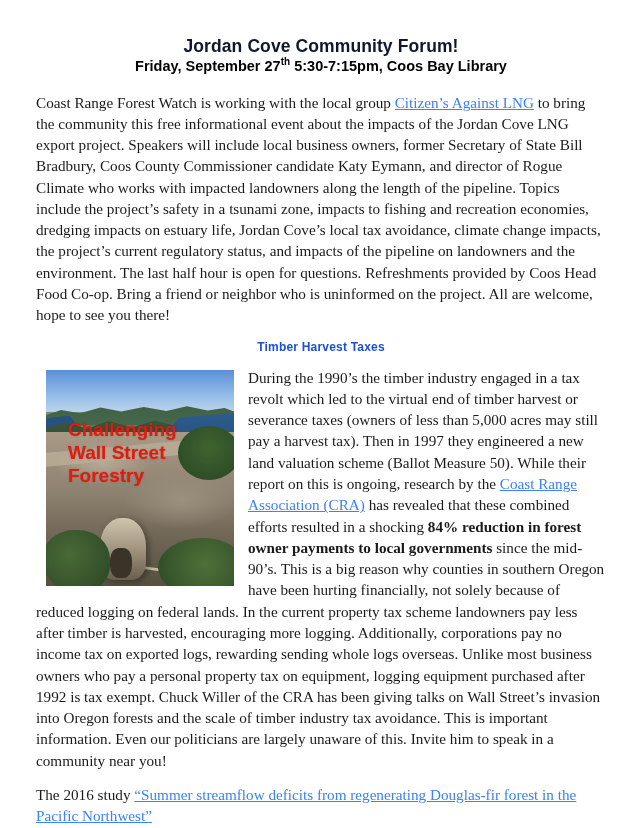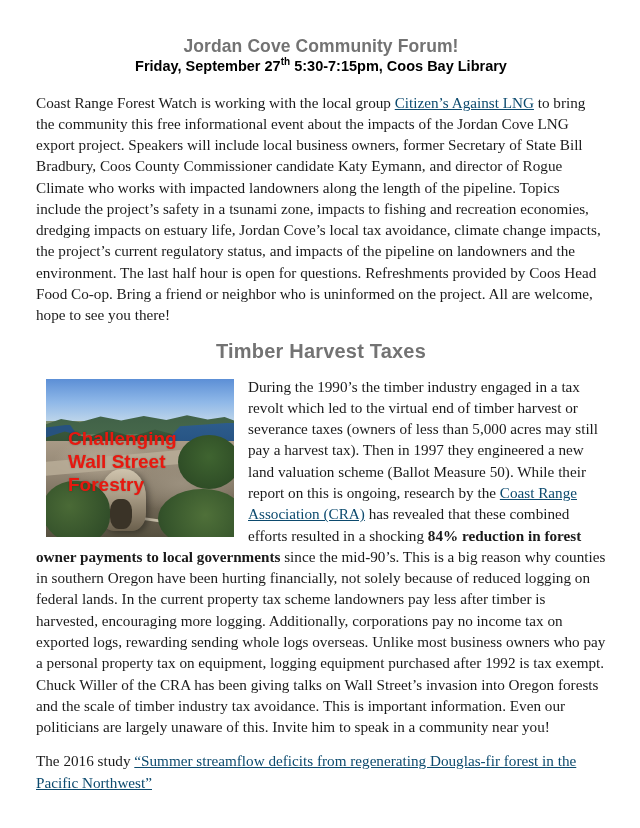--- a/index.html
+++ b/index.html
@@ -19,21 +19,21 @@
     width: 640px;
     height: 828px;
     box-sizing: border-box;
     padding: 32px 34px 0 36px;
   }
   .title {
     text-align: center;
     font-family: "Liberation Sans", "DejaVu Sans", sans-serif;
     font-weight: bold;
     font-size: 17.5px;
-    color: #737373;
+    color: #0f172a;
     letter-spacing: 0.1px;
     margin: 4px 0 2px 0;
     line-height: 1.15;
   }
   .subtitle {
     text-align: center;
     font-family: "Liberation Sans", "DejaVu Sans", sans-serif;
     font-weight: bold;
     font-size: 14.5px;
     color: #000000;
@@ -50,35 +50,35 @@
     line-height: 1.40;
     text-align: left;
     margin: 0 0 13px 0;
     color: #1a1a1a;
   }
   p.tight { margin-bottom: 0; }
   .section-heading {
     text-align: center;
     font-family: "Liberation Sans", "DejaVu Sans", sans-serif;
     font-weight: bold;
-    font-size: 20px;
-    color: #737373;
+    font-size: 12px;
+    color: #1d4ed8;
     margin: 14px 0 13px 0;
     letter-spacing: 0.2px;
   }
   a.doclink {
-    color: #0c4a6e;
+    color: #3b82f6;
   }
   .bold { font-weight: bold; }
 
   
   .photo {
     float: left;
     width: 188px;
-    height: 158px;
+    height: 216px;
     margin: 3px 14px 6px 10px;
     position: relative;
     overflow: hidden;
     background: #7c8a6b;
   }
   .photo .sky {
     position: absolute;
     left: 0; right: 0; top: 0;
     height: 42px;
     background: linear-gradient(#5c8fd6 0%, #8fb8e8 55%, #bcd4ea 100%);

